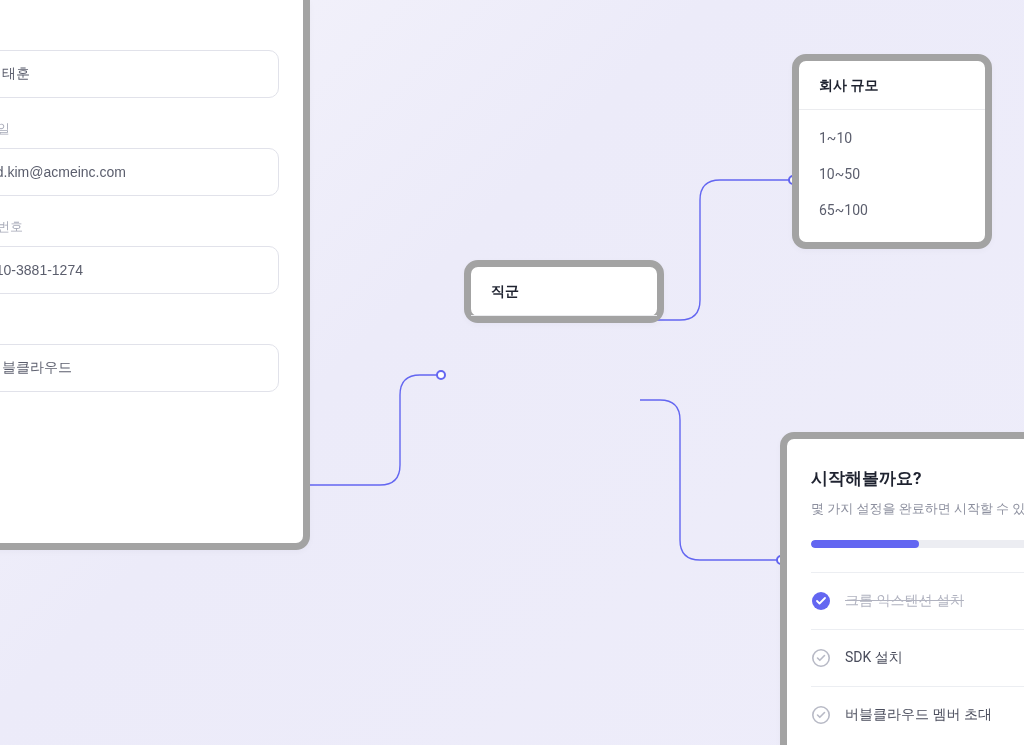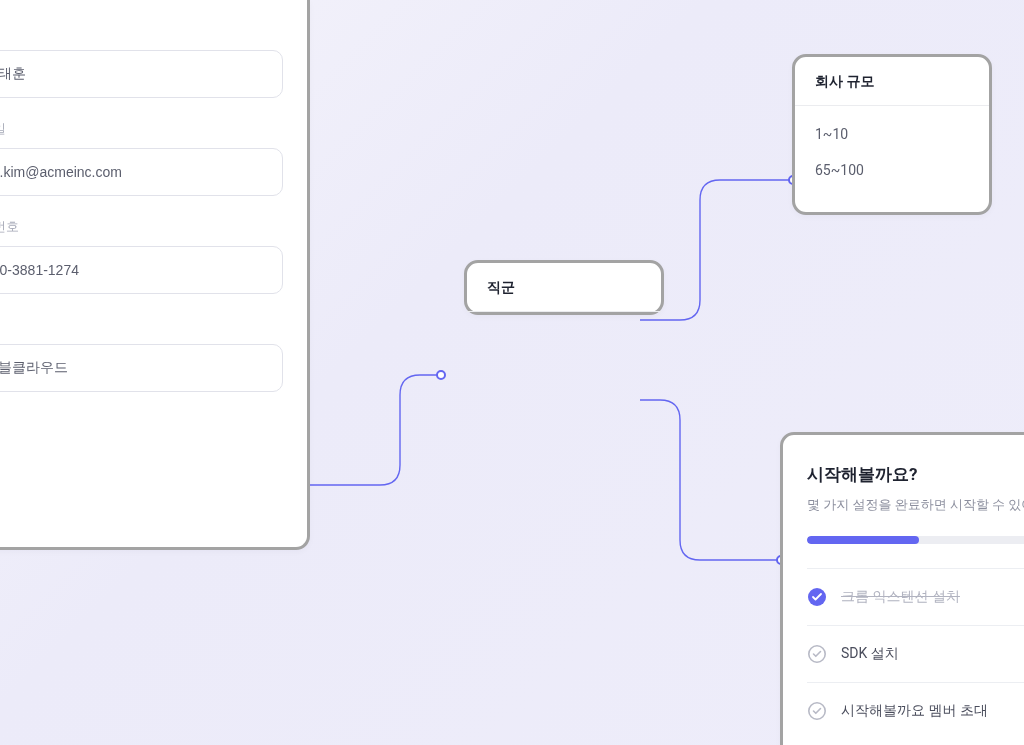--- a/index.html
+++ b/index.html
@@ -6,21 +6,21 @@
   html, body { width: 1024px; height: 745px; overflow: hidden; }
   body {
     font-family: -apple-system, BlinkMacSystemFont, "Segoe UI", Roboto, sans-serif;
     background: linear-gradient(135deg, #f5f4fb 0%, #ecebf9 40%, #eeedfa 100%);
     position: relative;
   }
 
   .card {
     position: absolute;
     background: #fff;
-    border: 3px solid #a3a3a3;
+    border: 7px solid #a3a3a3;
     border-radius: 14px;
     box-shadow: 0 2px 6px rgba(30,30,60,0.03);
   }
 
   
   svg.connectors {
     position: absolute;
     inset: 0;
     width: 1024px;
     height: 745px;
@@ -63,21 +63,21 @@
     top: 260px;
     width: 200px;
   }
   .list-card .list-header {
     padding: 16px 20px 14px;
     border-bottom: 1px solid #ebecef;
     font-size: 14px;
     font-weight: 600;
     color: #1f2330;
   }
-  .list-card .list-body { padding: 10px 0 24px; }
+  .list-card .list-body { padding: 10px 0 14px; }
   .list-card .list-item {
     padding: 10px 20px;
     font-size: 14px;
     color: #5b5e6d;
     cursor: pointer;
   }
 
   
   .size-card {
     left: 792px;
@@ -180,20 +180,21 @@
 </div>
 
 <div class="card list-card">
   <div class="list-header">직군</div>
 </div>
 
 <div class="card list-card size-card">
   <div class="list-header">회사 규모</div>
   <div class="list-body">
     <div class="list-item">1~10</div>
+    <div class="list-item">10~50</div>
     <div class="list-item">65~100</div>
   </div>
 </div>
 
 <div class="card onboard-card">
   <h2>시작해볼까요?</h2>
   <p class="sub">몇 가지 설정을 완료하면 시작할 수 있어요</p>
   <div class="progress">
     <div class="bar" style="width: 42%;"></div>
   </div>
@@ -218,15 +219,15 @@
     <span class="label">SDK 설치</span>
   </div>
 
   <div class="task">
     <span class="check-icon">
       <svg viewBox="0 0 20 20">
           <circle cx="10" cy="10" r="8.2" stroke="#b8bac6" stroke-width="1.6" fill="none"></circle>
           <path d="M6.5 10l2.3 2.3L13.5 7.5" stroke="#b8bac6" stroke-width="1.6" fill="none" stroke-linecap="round" stroke-linejoin="round"></path>
         </svg>
     </span>
-    <span class="label">시작해볼까요 멤버 초대</span>
+    <span class="label">버블클라우드 멤버 초대</span>
   </div>
 </div>
 
 </body></html>

